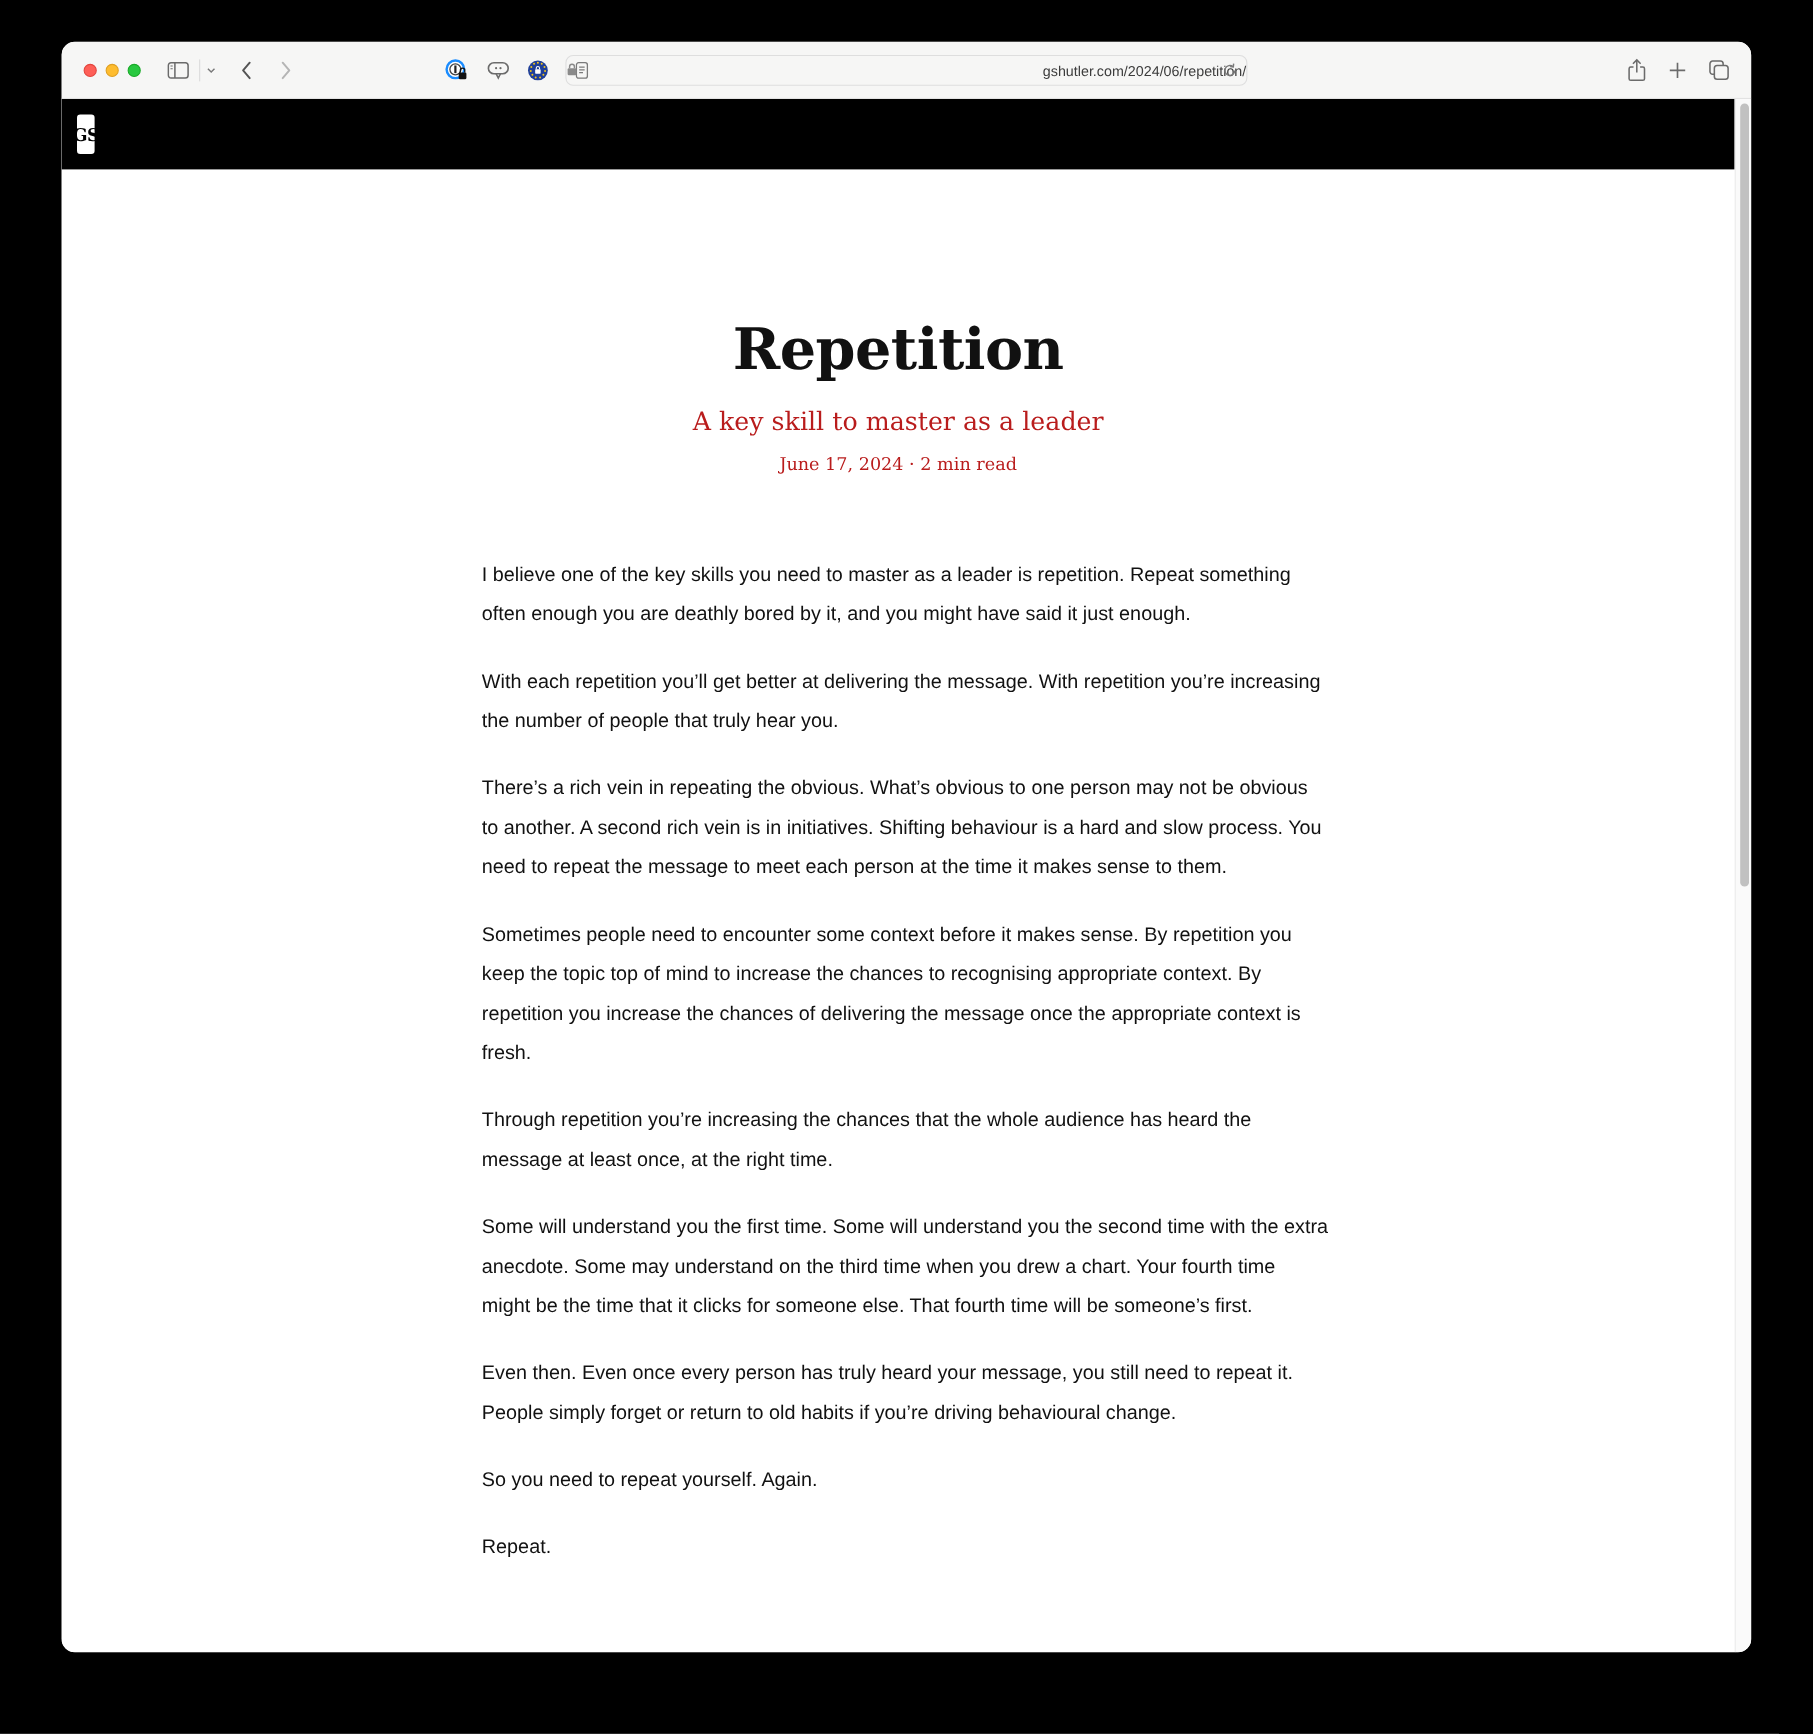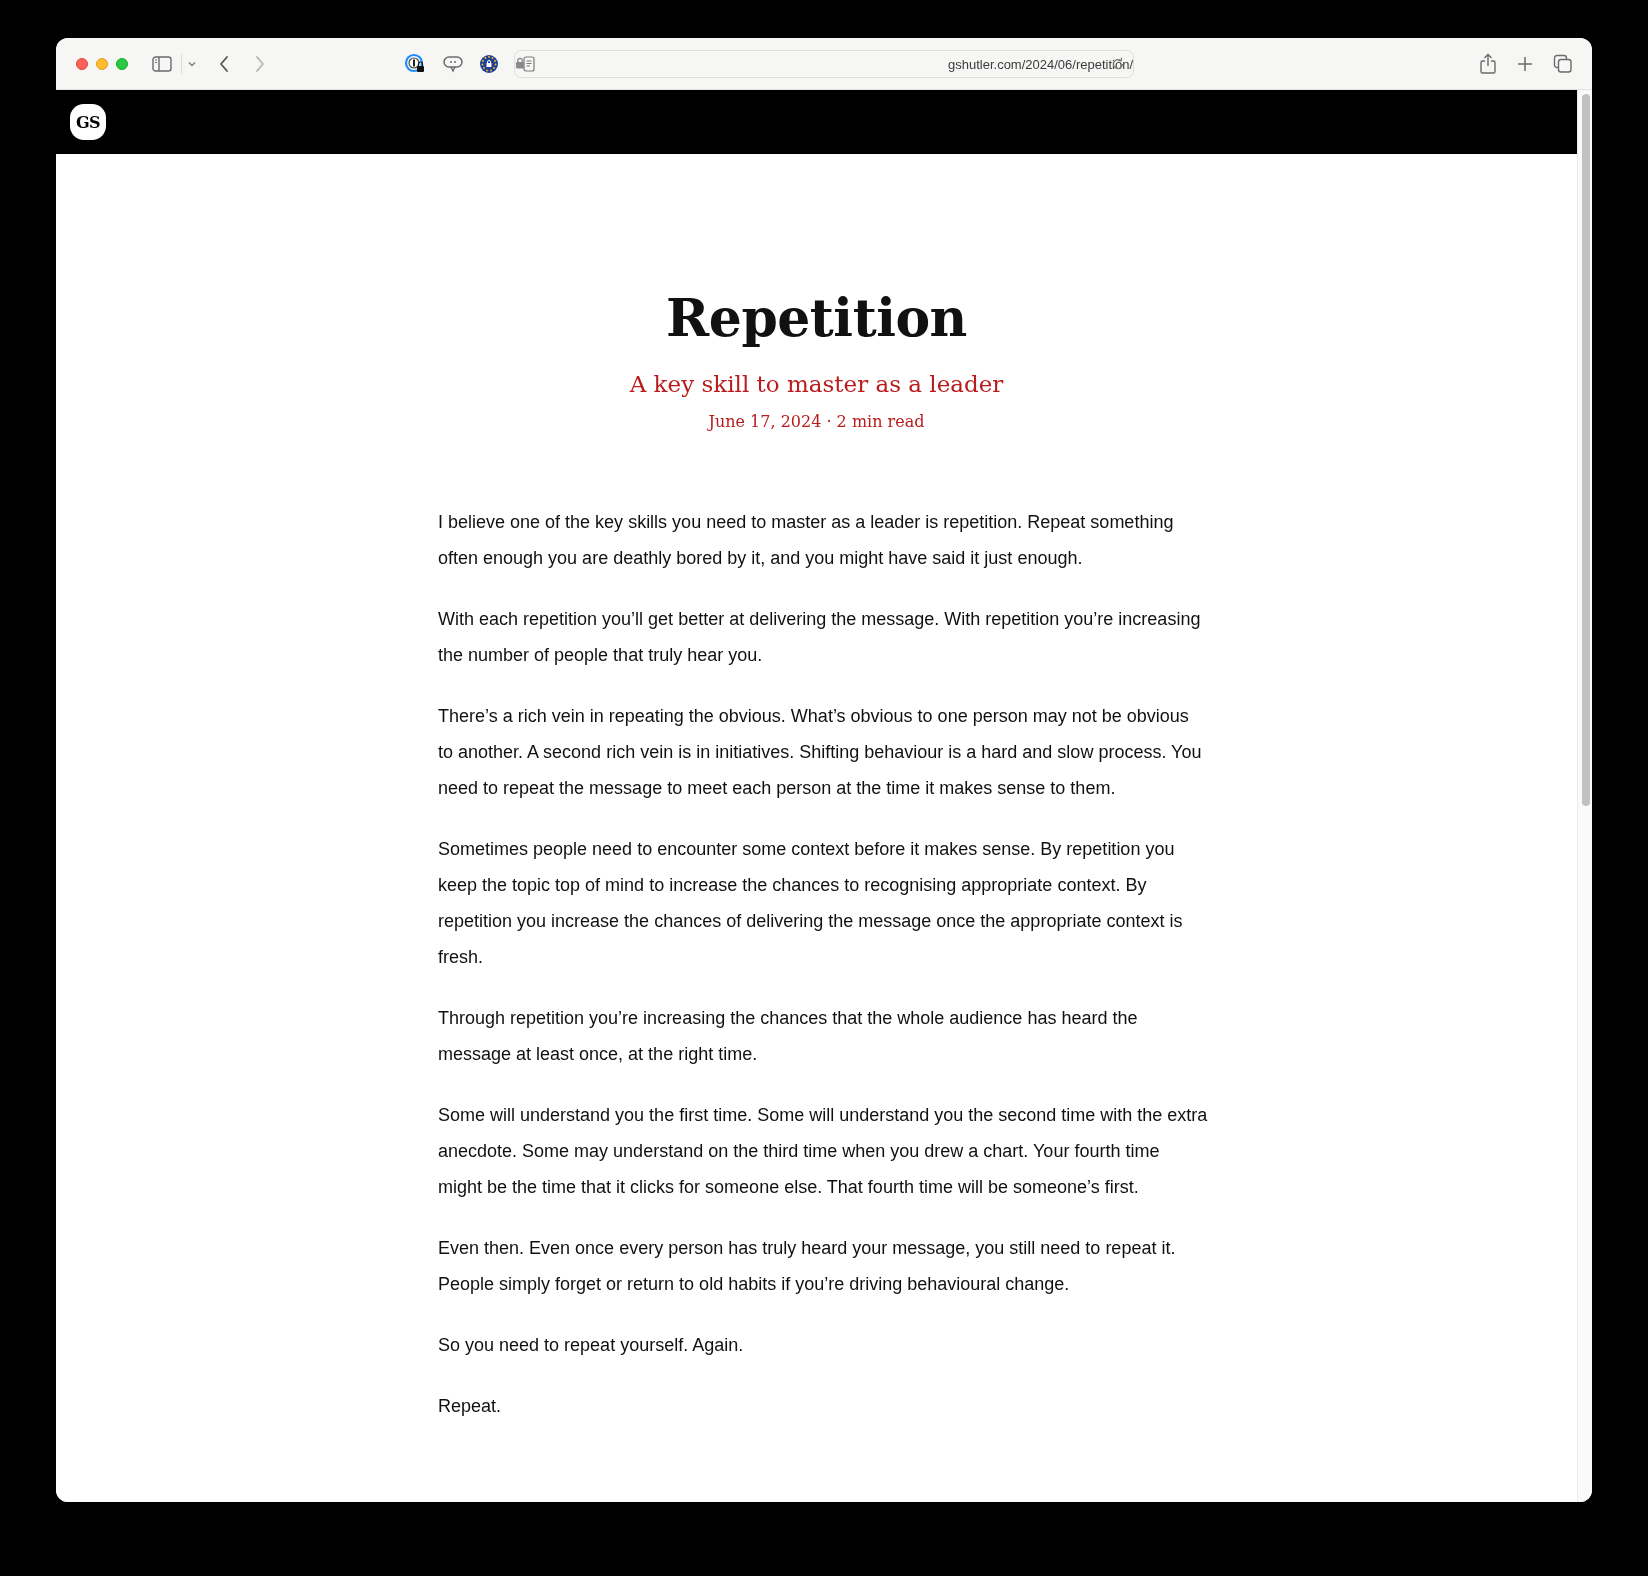--- a/index.html
+++ b/index.html
@@ -32,22 +32,22 @@
     display: flex; align-items: center; justify-content: space-between;
     font-size: 13px; color: #3c3c3c;
   }
   .address .url .lock { margin-right: 6px; }
   .address .reader { position: absolute; left: 8px; top: 5px; }
   .address .reload { position: absolute; right: 7px; top: 5px; }
 
   .viewport { position: absolute; left: 0; top: 52px; width: 1521px; bottom: 0; background: #fff; }
   .site-header { position: absolute; left: 0; top: 0; width: 100%; height: 64px; background: #000; }
   .logo {
-    position: absolute; left: 14px; top: 14px; width: 36px; height: 36px;
-    background: #fff; border-radius: 14px;
+    position: absolute; left: 14px; top: 14px; width: 16px; height: 36px;
+    background: #fff; border-radius: 3px;
     display: flex; align-items: center; justify-content: center;
     font-family: "DejaVu Serif", serif; font-weight: bold; font-size: 16px; color: #000; letter-spacing: -0.5px;
   }
 
   .scrolltrack { position: absolute; right: 0; top: 52px; width: 15px; bottom: 0; background: #fafafa; border-left: 1px solid #ececec; }
   .scrollthumb { position: absolute; left: 4px; top: 4px; width: 8px; height: 712px; border-radius: 4px; background: #c1c1c1; }
 
   .article { position: absolute; left: 0; top: 64px; width: 100%; }
   .title {
     position: absolute; left: 0; width: 100%; top: 132px; text-align: center;

